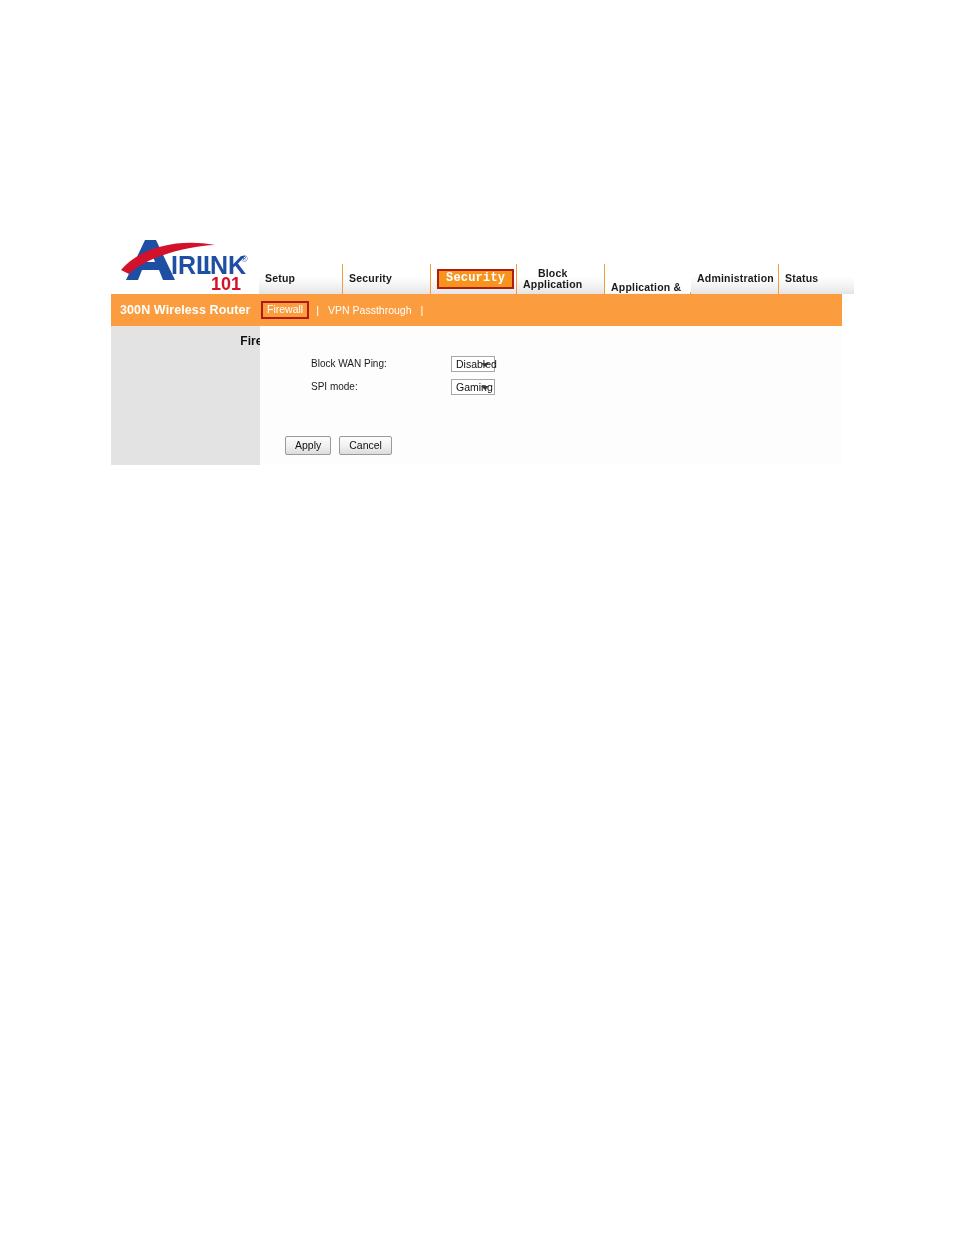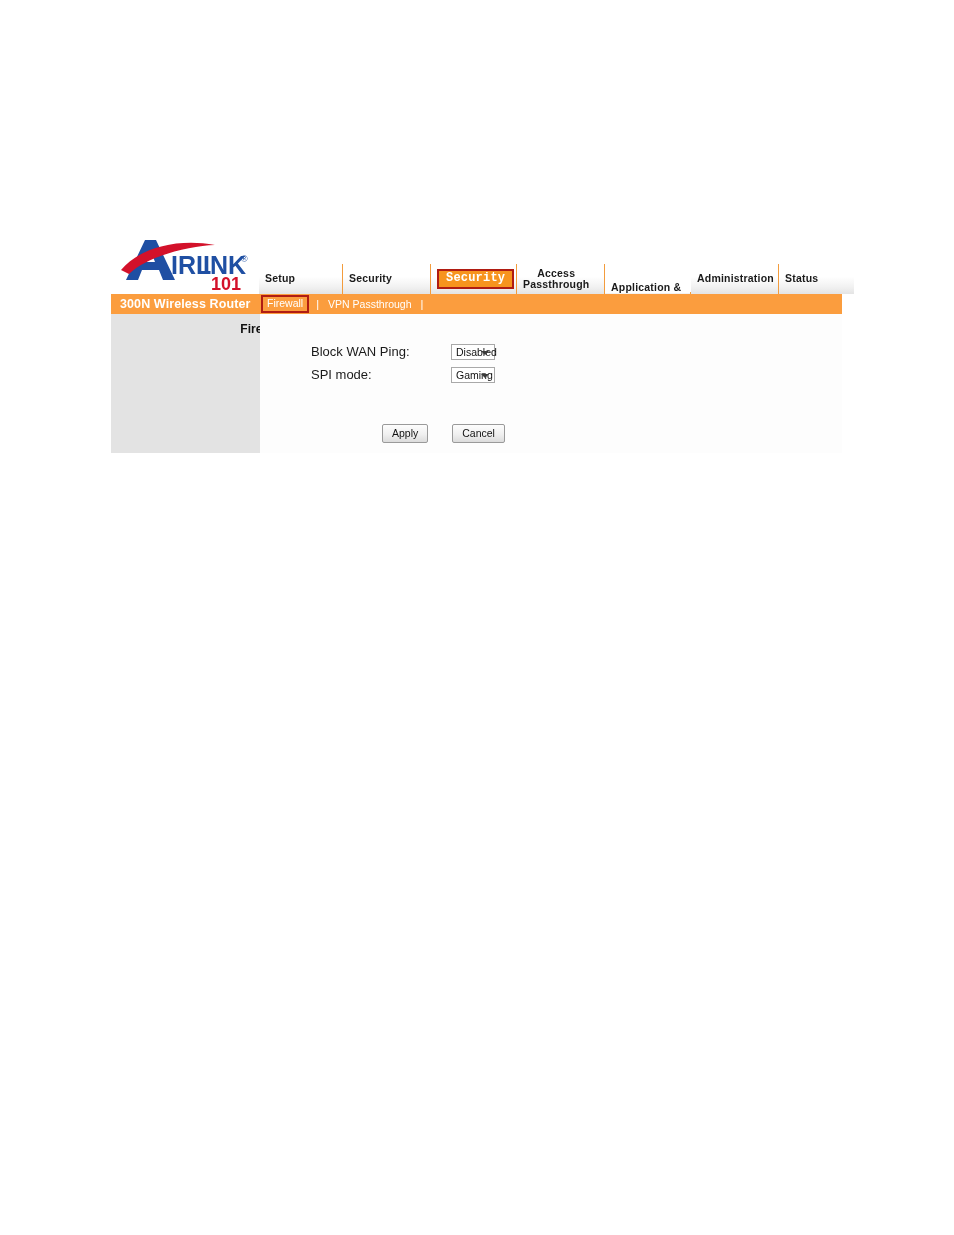--- a/index.html
+++ b/index.html
@@ -91,21 +91,21 @@
   .tab-wireless     { width: 88px; }
   .tab-security     { width: 86px; }
   .tab-access       { width: 88px; }
   .tab-application  { width: 86px; margin-top: 28px; }
   .tab-admin        { width: 88px; }
   .tab-status       { width: 75px; border-right: none; }
 
   
   .sub-bar {
     position: relative;
-    height: 20px;
+    height: 32px;
     background: #fb9d3e;
     display: flex;
     align-items: center;
   }
 
   .device-name {
     width: 148px;
     box-sizing: border-box;
     padding-left: 9px;
     font-size: 12.5px;
@@ -181,21 +181,21 @@
 
   .form-row {
     display: flex;
     align-items: center;
     height: 23px;
     margin-bottom: 0px;
   }
 
   .form-label {
     width: 140px;
-    font-size: 13px;
+    font-size: 10px;
     color: #1a1a1a;
     white-space: nowrap;
   }
 
   .dropdown {
     position: relative;
     width: 44px;
     height: 16px;
     background: #ffffff;
     border: 1px solid #a9a9a9;
@@ -220,25 +220,24 @@
     height: 0;
     border-left: 4px solid transparent;
     border-right: 4px solid transparent;
     border-top: 4px solid #3a3a3a;
   }
 
   .spacer-rows { height: 38px; }
 
   
   .button-row {
-    padding-left: 82px;
+    padding-left: 25px;
     padding-bottom: 10px;
     display: flex;
-    gap: 24px;
-    margin-left: 40px;
+    gap: 8px;
   }
 
   .btn {
     font-family: "Liberation Sans", sans-serif;
     font-size: 10.5px;
     color: #111111;
     background: linear-gradient(to bottom, #fdfdfd 0%, #f0f0f0 55%, #dcdcdc 100%);
     border: 1px solid #9a9a9a;
     border-radius: 2px;
     padding: 2px 9px 3px 9px;
@@ -274,22 +273,22 @@
         <span class="tab-text">Setup</span>
       </div>
       <div class="main-tab tab-wireless">
         <span class="tab-text">Security</span>
       </div>
       <div class="main-tab tab-security is-active">
         <span class="tab-text">Security</span>
       </div>
       <div class="main-tab tab-access">
         <span class="tab-text">
-          <span>Access</span><br>
-          <span>Passthrough</span>
+          <span>Block</span><br>
+          <span>Application</span>
         </span>
       </div>
       <div class="main-tab tab-application">
         <span class="tab-text">
           <span>Application &amp;</span><br>
           <span>Gaming</span>
         </span>
       </div>
       <div class="main-tab tab-admin">
         <span class="tab-text">Administration</span>

